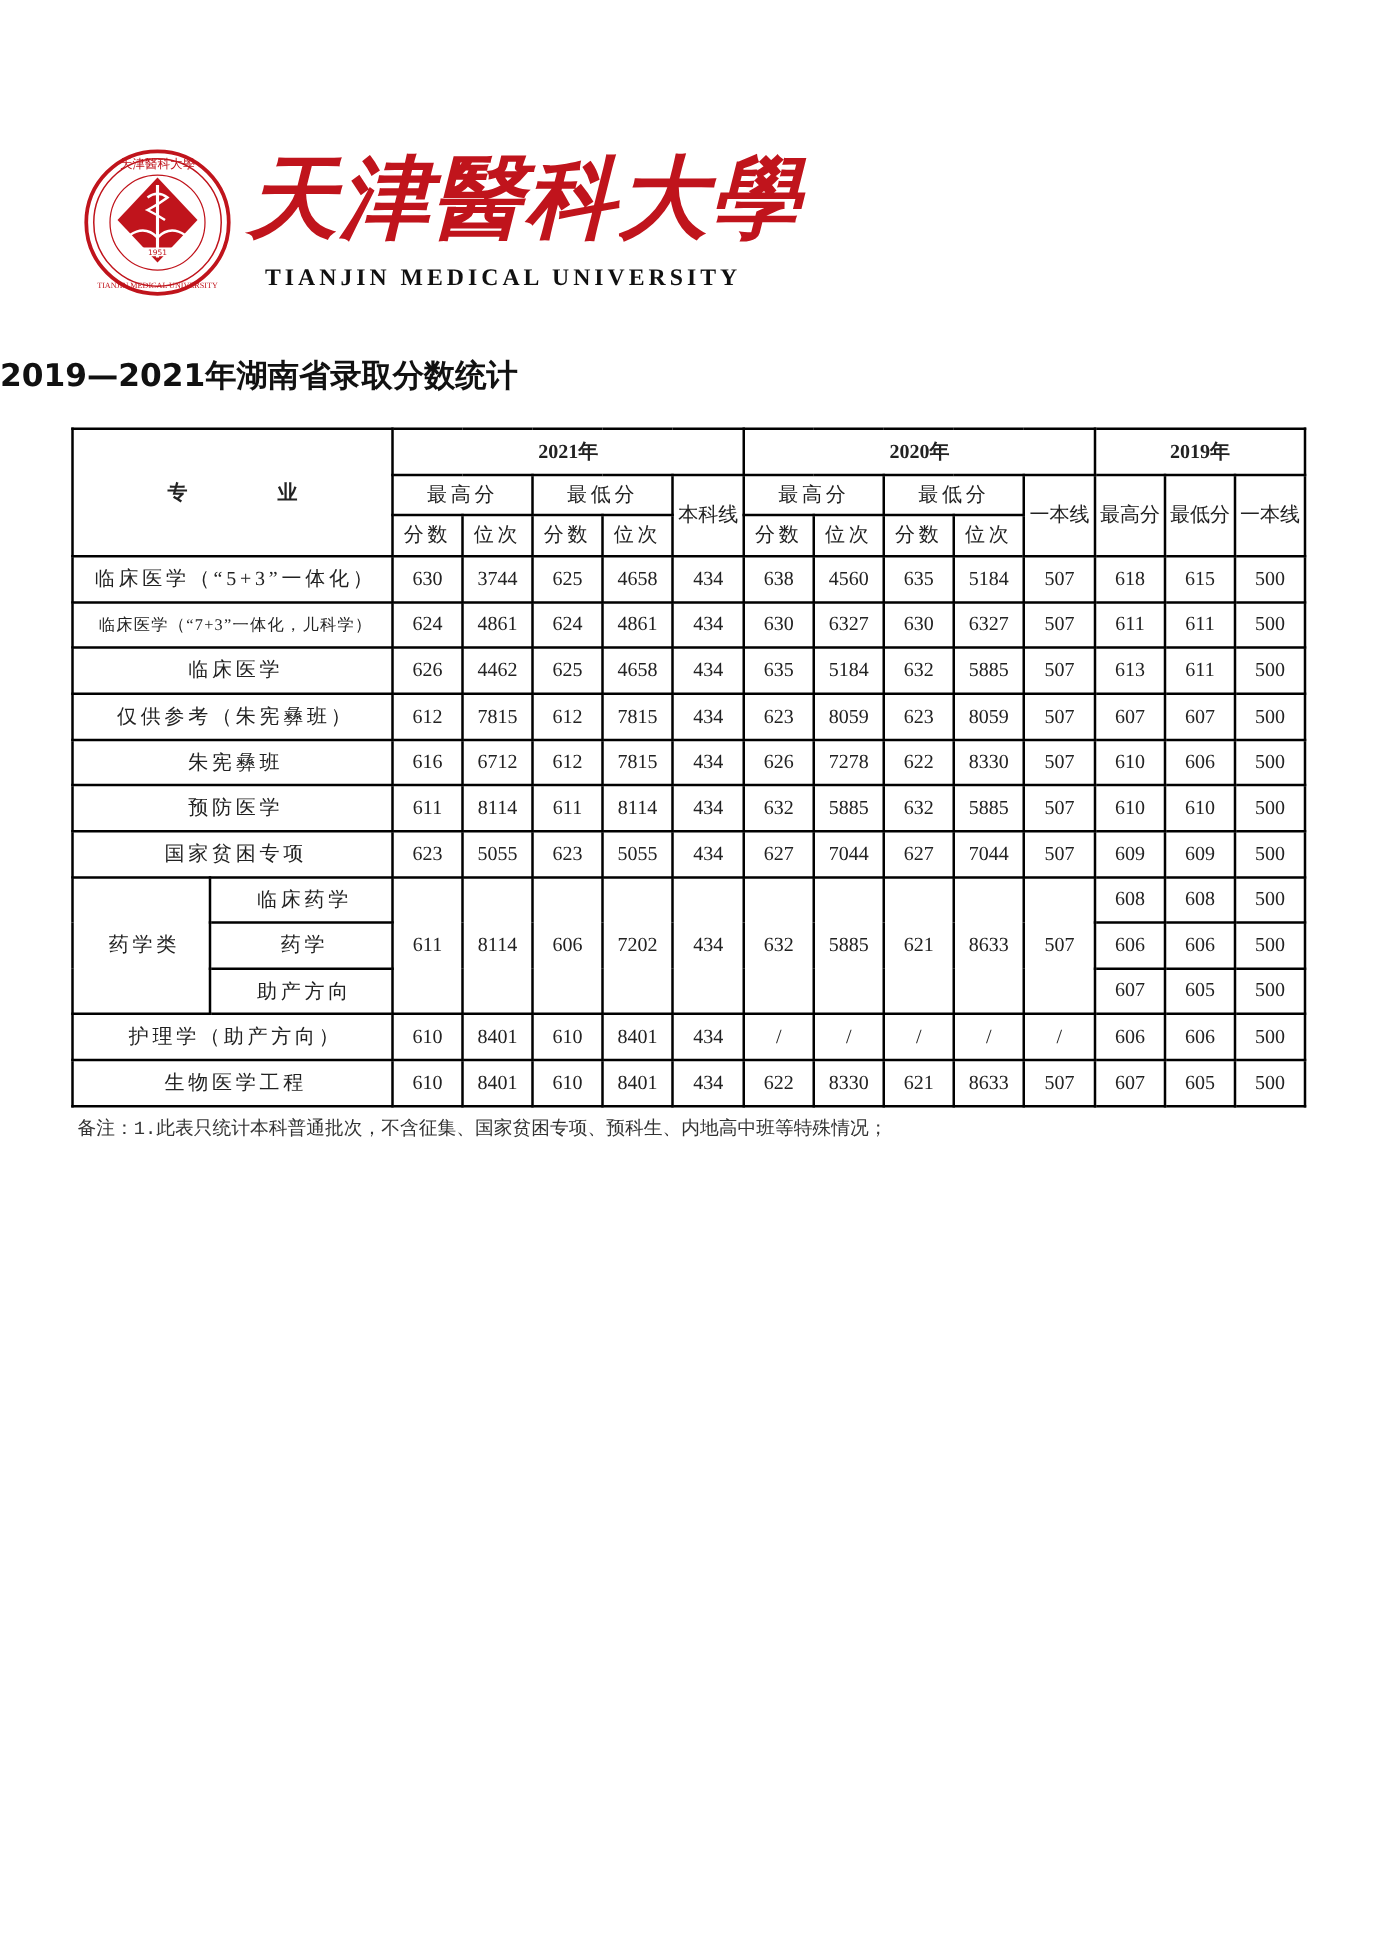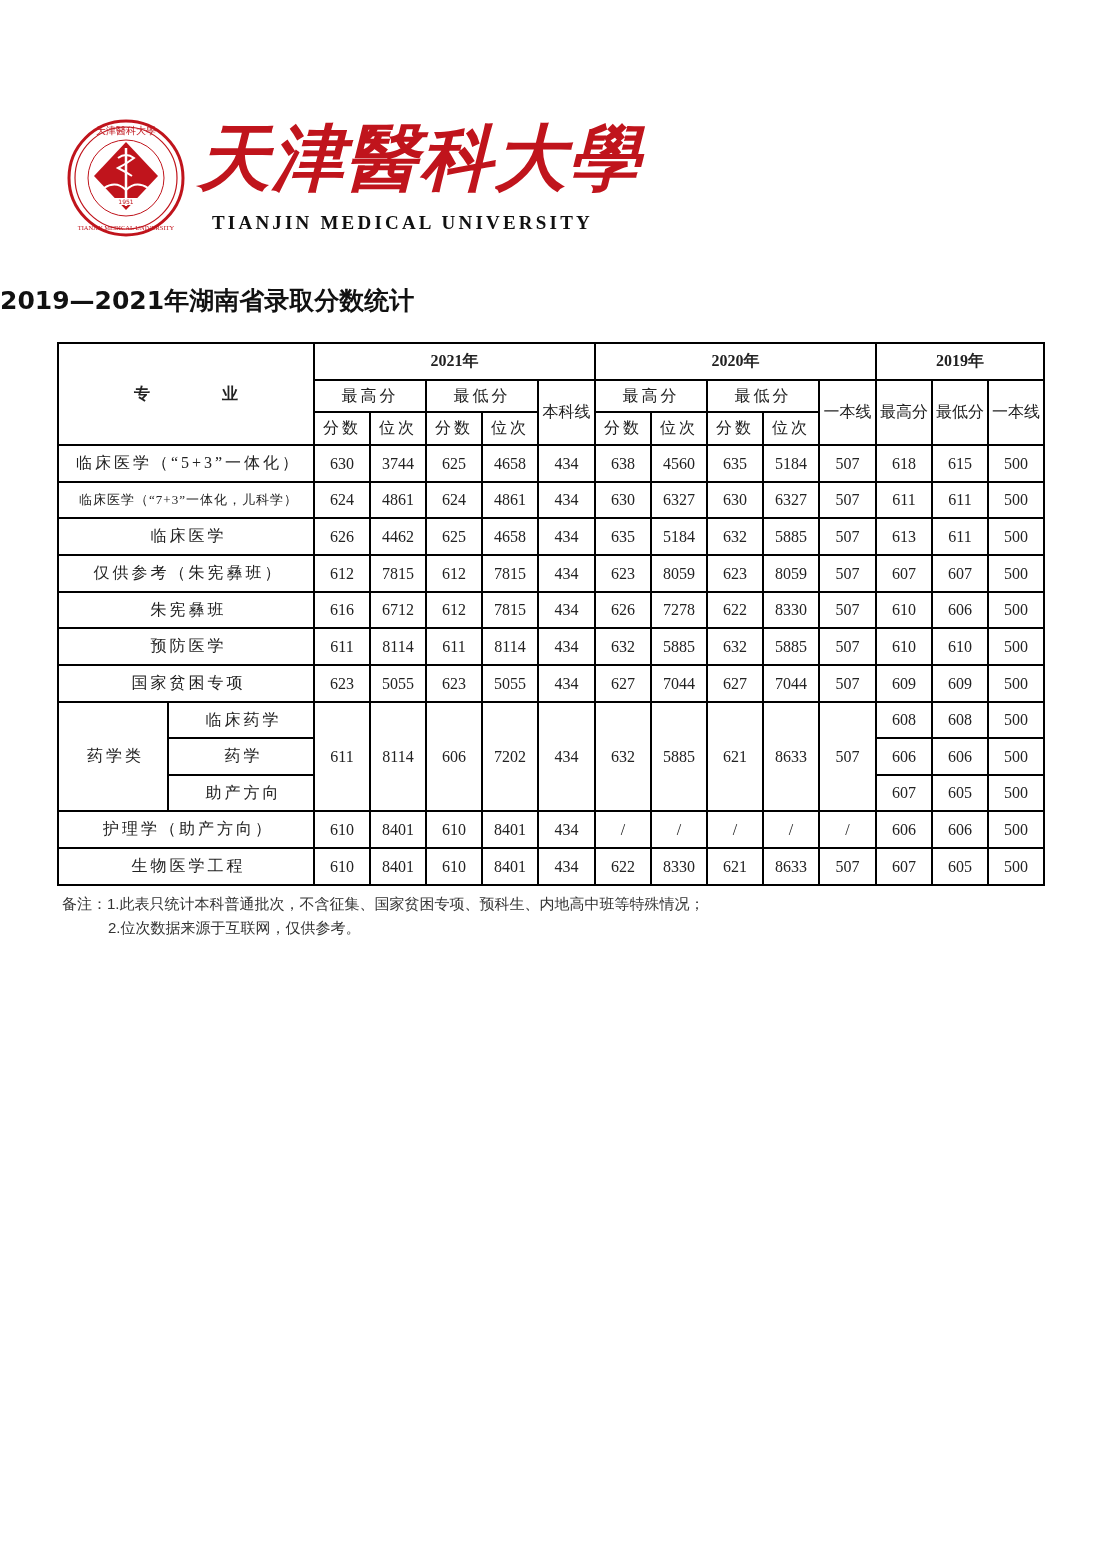--- a/index.html
+++ b/index.html
@@ -18,21 +18,21 @@
   table.stats td { border:2px solid #000; text-align:center; padding:0;
                    font-size:16px; font-family:"Liberation Serif", serif; color:#222; }
   .hdr-year { font-weight:bold; font-family:"Liberation Sans", sans-serif; font-size:15px; color:#111; }
   .hdr-sub { font-size:16px; letter-spacing:3px; font-family:"DejaVu Sans", sans-serif; color:#444; }
   .hdr-sub2 { font-size:16px; letter-spacing:0px; font-family:"DejaVu Sans", sans-serif; color:#444; }
   .hdr-major { font-weight:bold; font-size:19px; letter-spacing:34px; font-family:"DejaVu Sans", sans-serif; color:#111; padding-left:34px !important; }
   td.major { text-align:right; padding-left:5px !important; font-family:"DejaVu Sans", sans-serif;
              font-size:16px; letter-spacing:3px; color:#333; }
   td.major.small { font-size:13px; letter-spacing:1px; }
   .note { position:absolute; left:62px; top:892px; font-size:15px; line-height:24px; color:#333;
-          font-family:Liberation Sans, sans-serif; }
+          font-family:Liberation Mono, monospace; }
   .note .l2 { padding-left:46px; }
 </style>
 </head>
 <body>
 
 <div class="logo">
   <svg width="120" height="120" viewBox="0 0 120 120">
     <circle cx="60" cy="60" r="57" fill="none" stroke="#c0141c" stroke-width="3"></circle>
     <circle cx="60" cy="60" r="51" fill="none" stroke="#c0141c" stroke-width="1.2"></circle>
     <circle cx="60" cy="60" r="38" fill="none" stroke="#c0141c" stroke-width="1"></circle>
@@ -274,14 +274,13 @@
     <td>507</td>
     <td>607</td>
     <td>605</td>
     <td>500</td>
   </tr>
 </tbody>
   </table>
 
 <div class="note">
   <div>备注：1.此表只统计本科普通批次，不含征集、国家贫困专项、预科生、内地高中班等特殊情况；</div>
-  <div class="l2">2.位次数据来源于互联网，仅供参考。</div>
 </div>
 
 </body></html>

